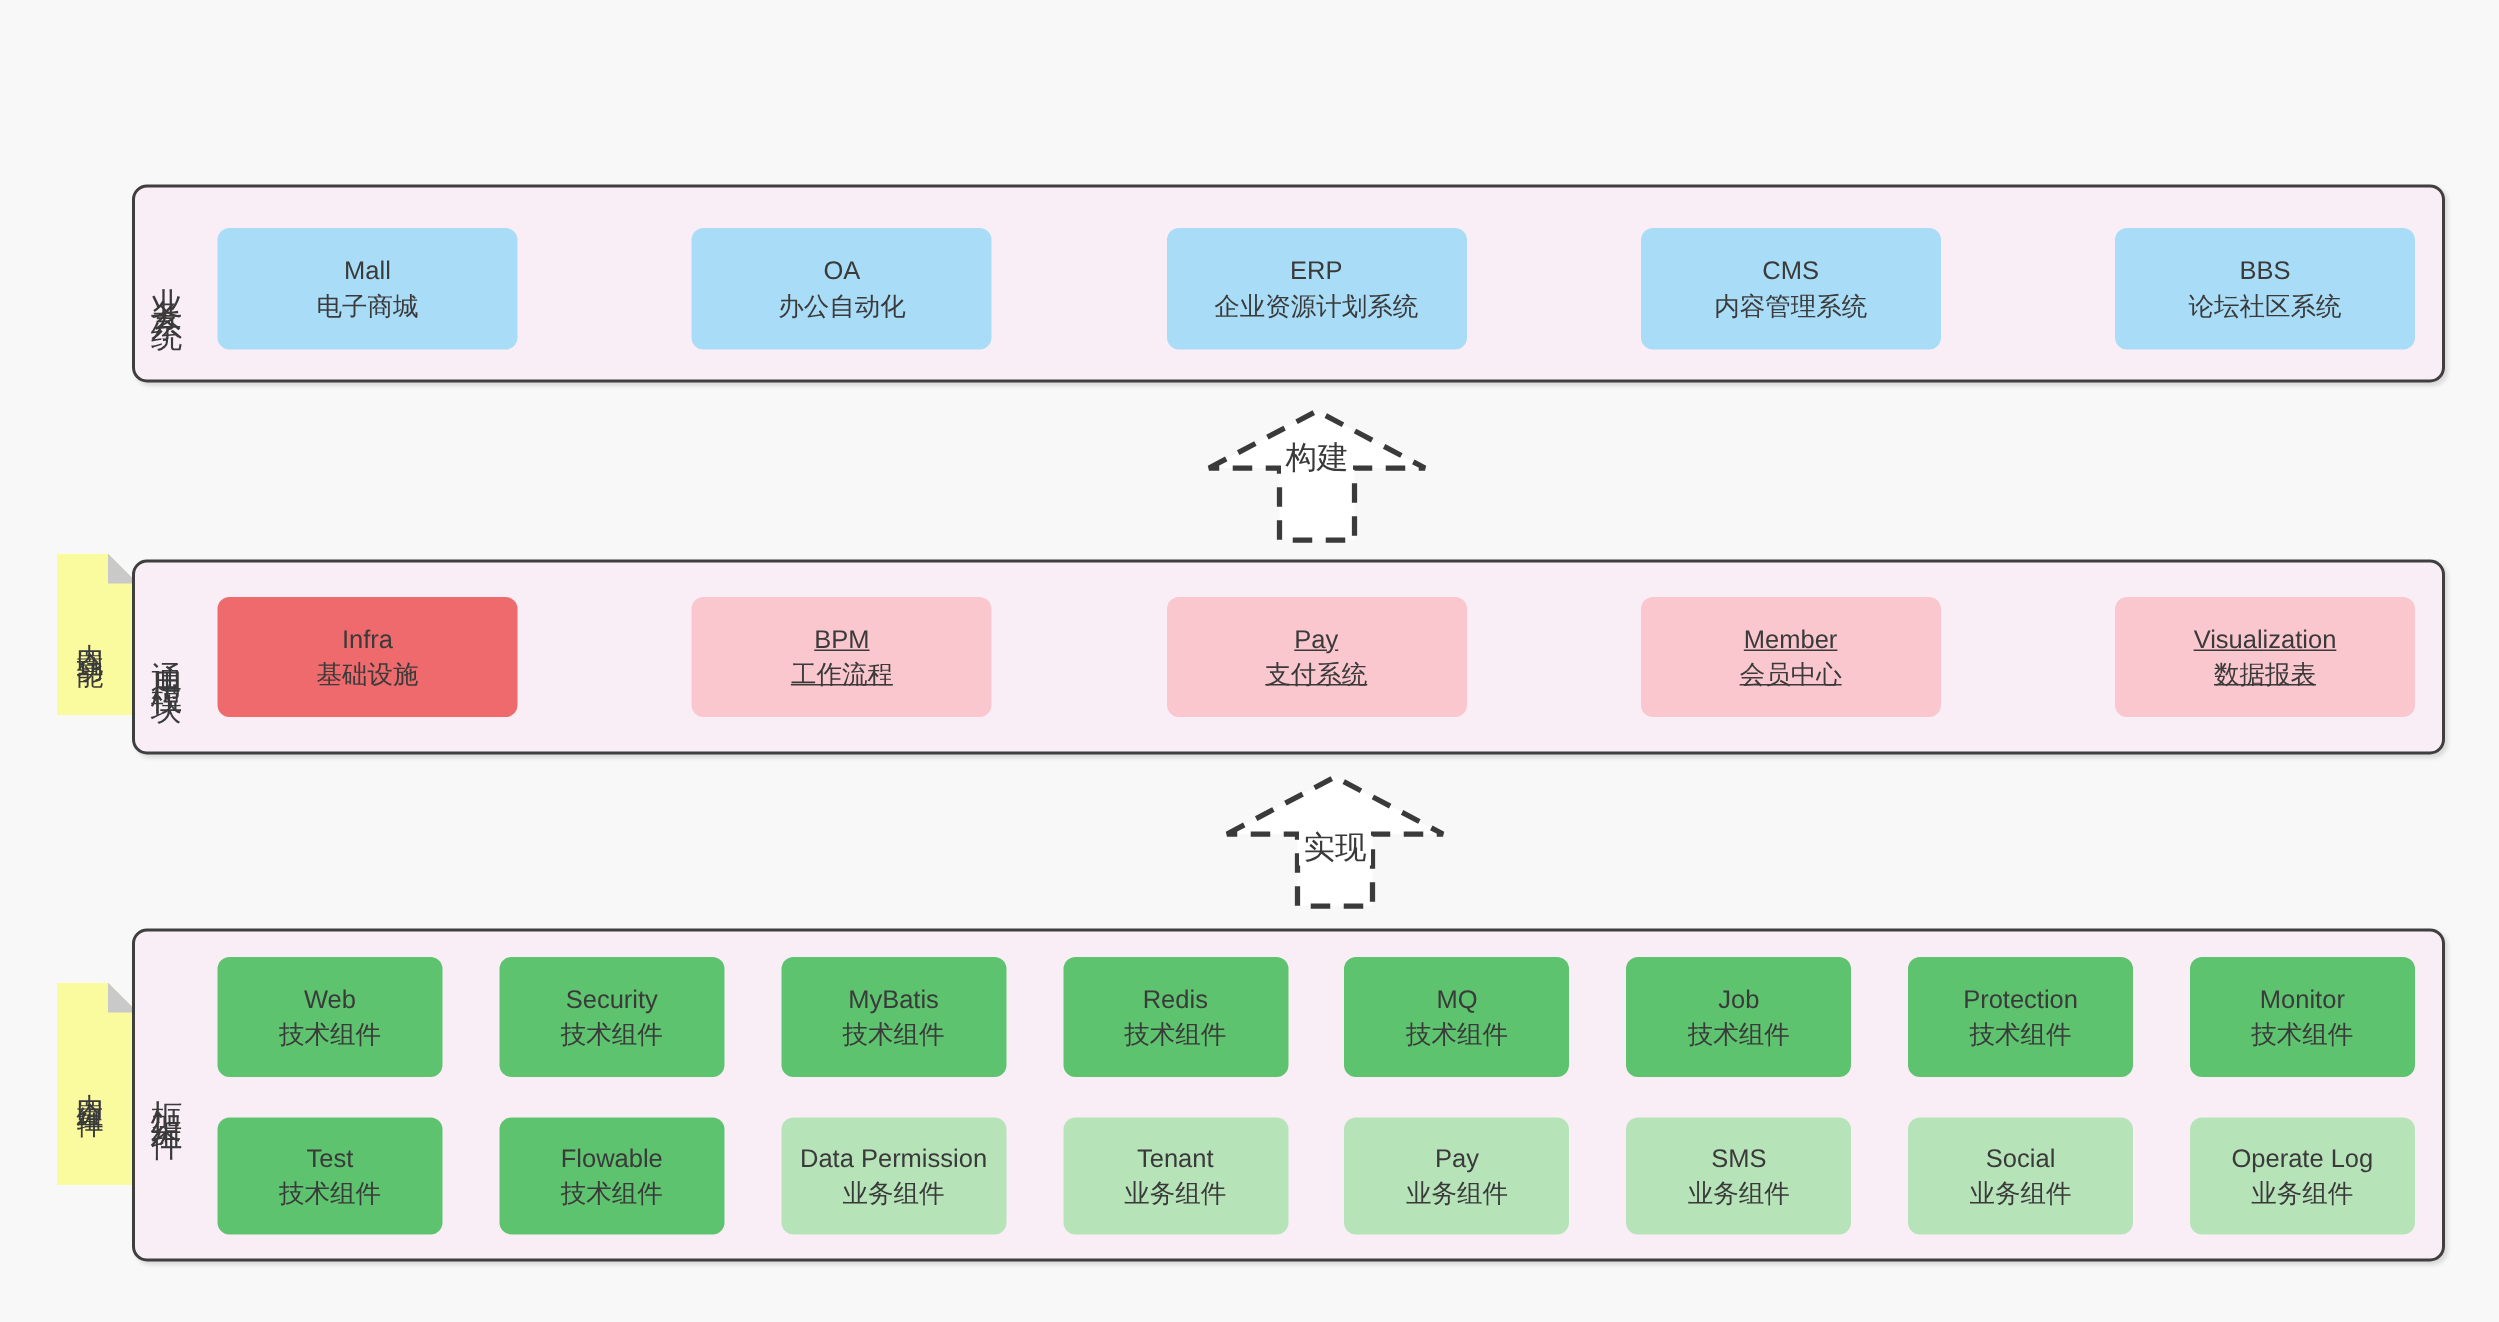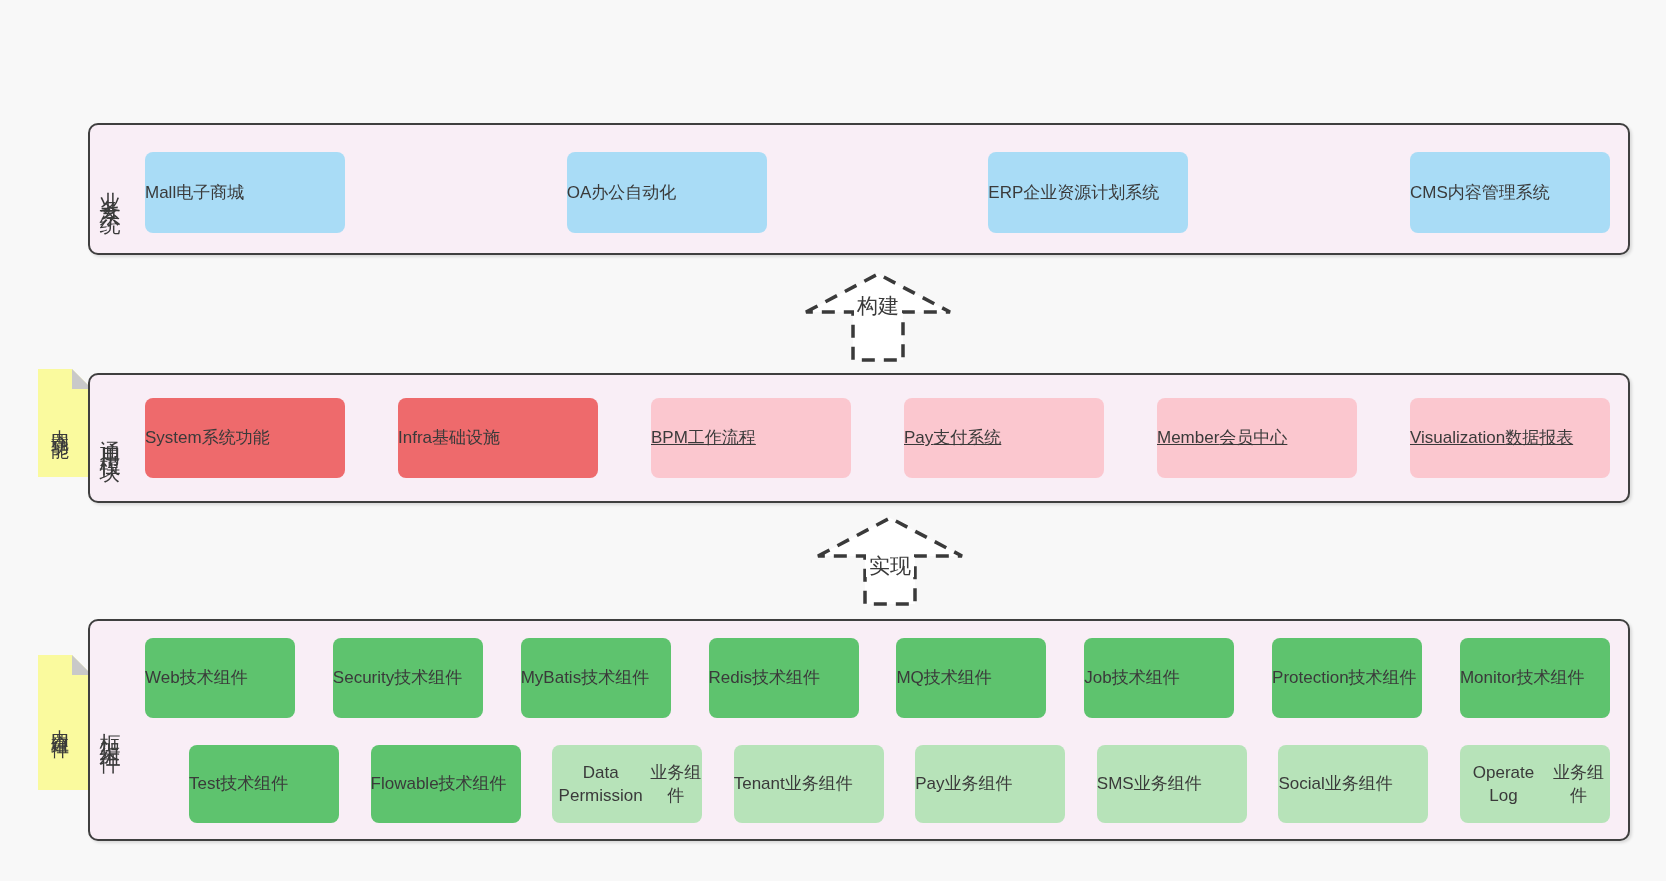--- a/index.html
+++ b/index.html
@@ -28,24 +28,24 @@
     white-space:nowrap;
   }
   
   .row{
     position:absolute;left:55px;right:18px;
     display:flex;justify-content:space-between;align-items:stretch;
   }
   .panel-business .row{top:27px;height:81px;}
   .panel-modules .row{top:23px;height:80px;}
   .panel-framework .row-1{top:17px;height:80px;gap:27px;}
-  .panel-framework .row-2{top:124px;height:78px;margin-left:44px;}
+  .panel-framework .row-2{top:124px;height:78px;}
   
   .box{
-    display:flex;flex-direction:row;align-items:center;
+    display:flex;flex-direction:column;justify-content:center;align-items:center;
     border-radius:8px;text-align:center;font-size:17px;line-height:1.38;
     color:var(--text,#3a3a3a);
   }
   .box .t{display:inline-block;max-width:128px;}
   .w200{width:200px;}
   .w150{width:150px;}
   .blue{background:var(--blue,#a9dcf6);}
   .red{background:var(--red,#ee6a6c);}
   .pink{background:var(--pink,#fbc7cf);text-decoration:underline;}
   .green{background:var(--green,#5ec36e);}
@@ -113,31 +113,31 @@
       <span class="s">办公自动化</span>
     </div>
     <div class="box blue w200">
       <span class="t">ERP</span>
       <span class="s">企业资源计划系统</span>
     </div>
     <div class="box blue w200">
       <span class="t">CMS</span>
       <span class="s">内容管理系统</span>
     </div>
+    <div class="box blue w200">
+      <span class="t">BBS</span>
+      <span class="s">论坛社区系统</span>
+    </div>
   </div>
 </div>
 
 <div class="panel panel-modules">
   <span class="side-label">通用模块</span>
   <div class="row">
     <div class="box red w200">
-      <span class="t">System</span>
-      <span class="s">系统功能</span>
-    </div>
-    <div class="box red w200">
       <span class="t">Infra</span>
       <span class="s">基础设施</span>
     </div>
     <div class="box pink w200">
       <span class="t">BPM</span>
       <span class="s">工作流程</span>
     </div>
     <div class="box pink w200">
       <span class="t">Pay</span>
       <span class="s">支付系统</span>

